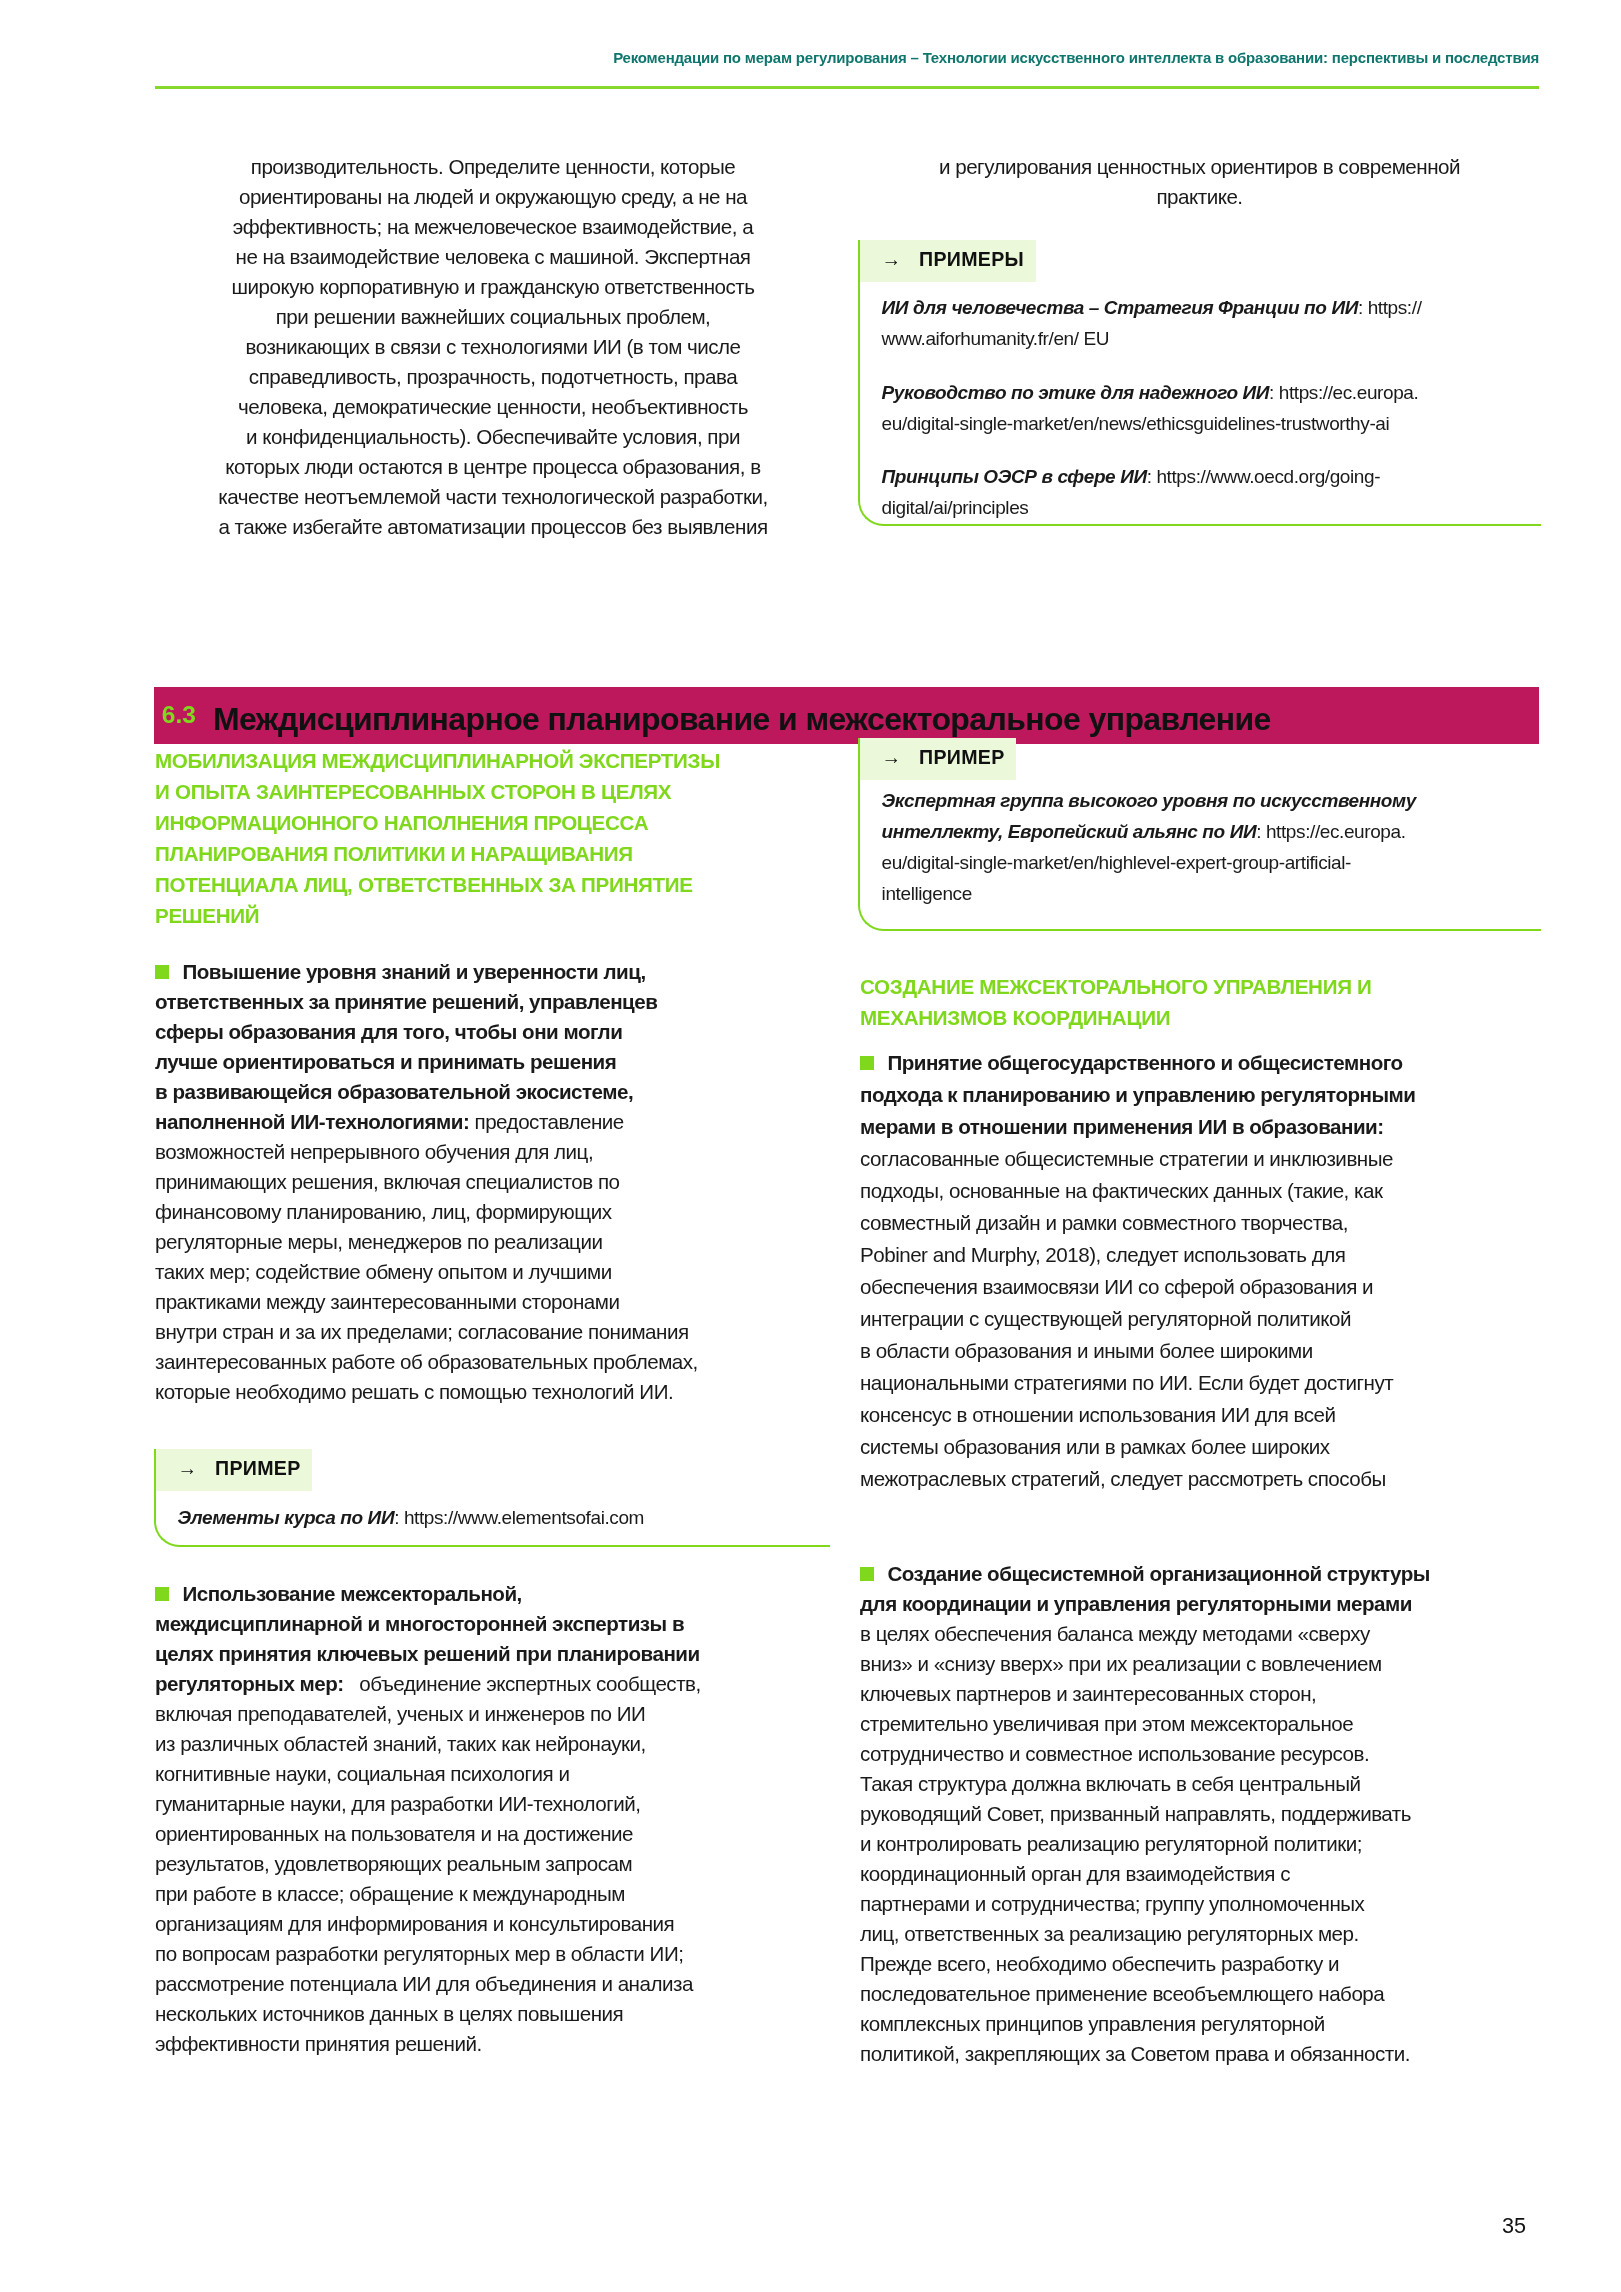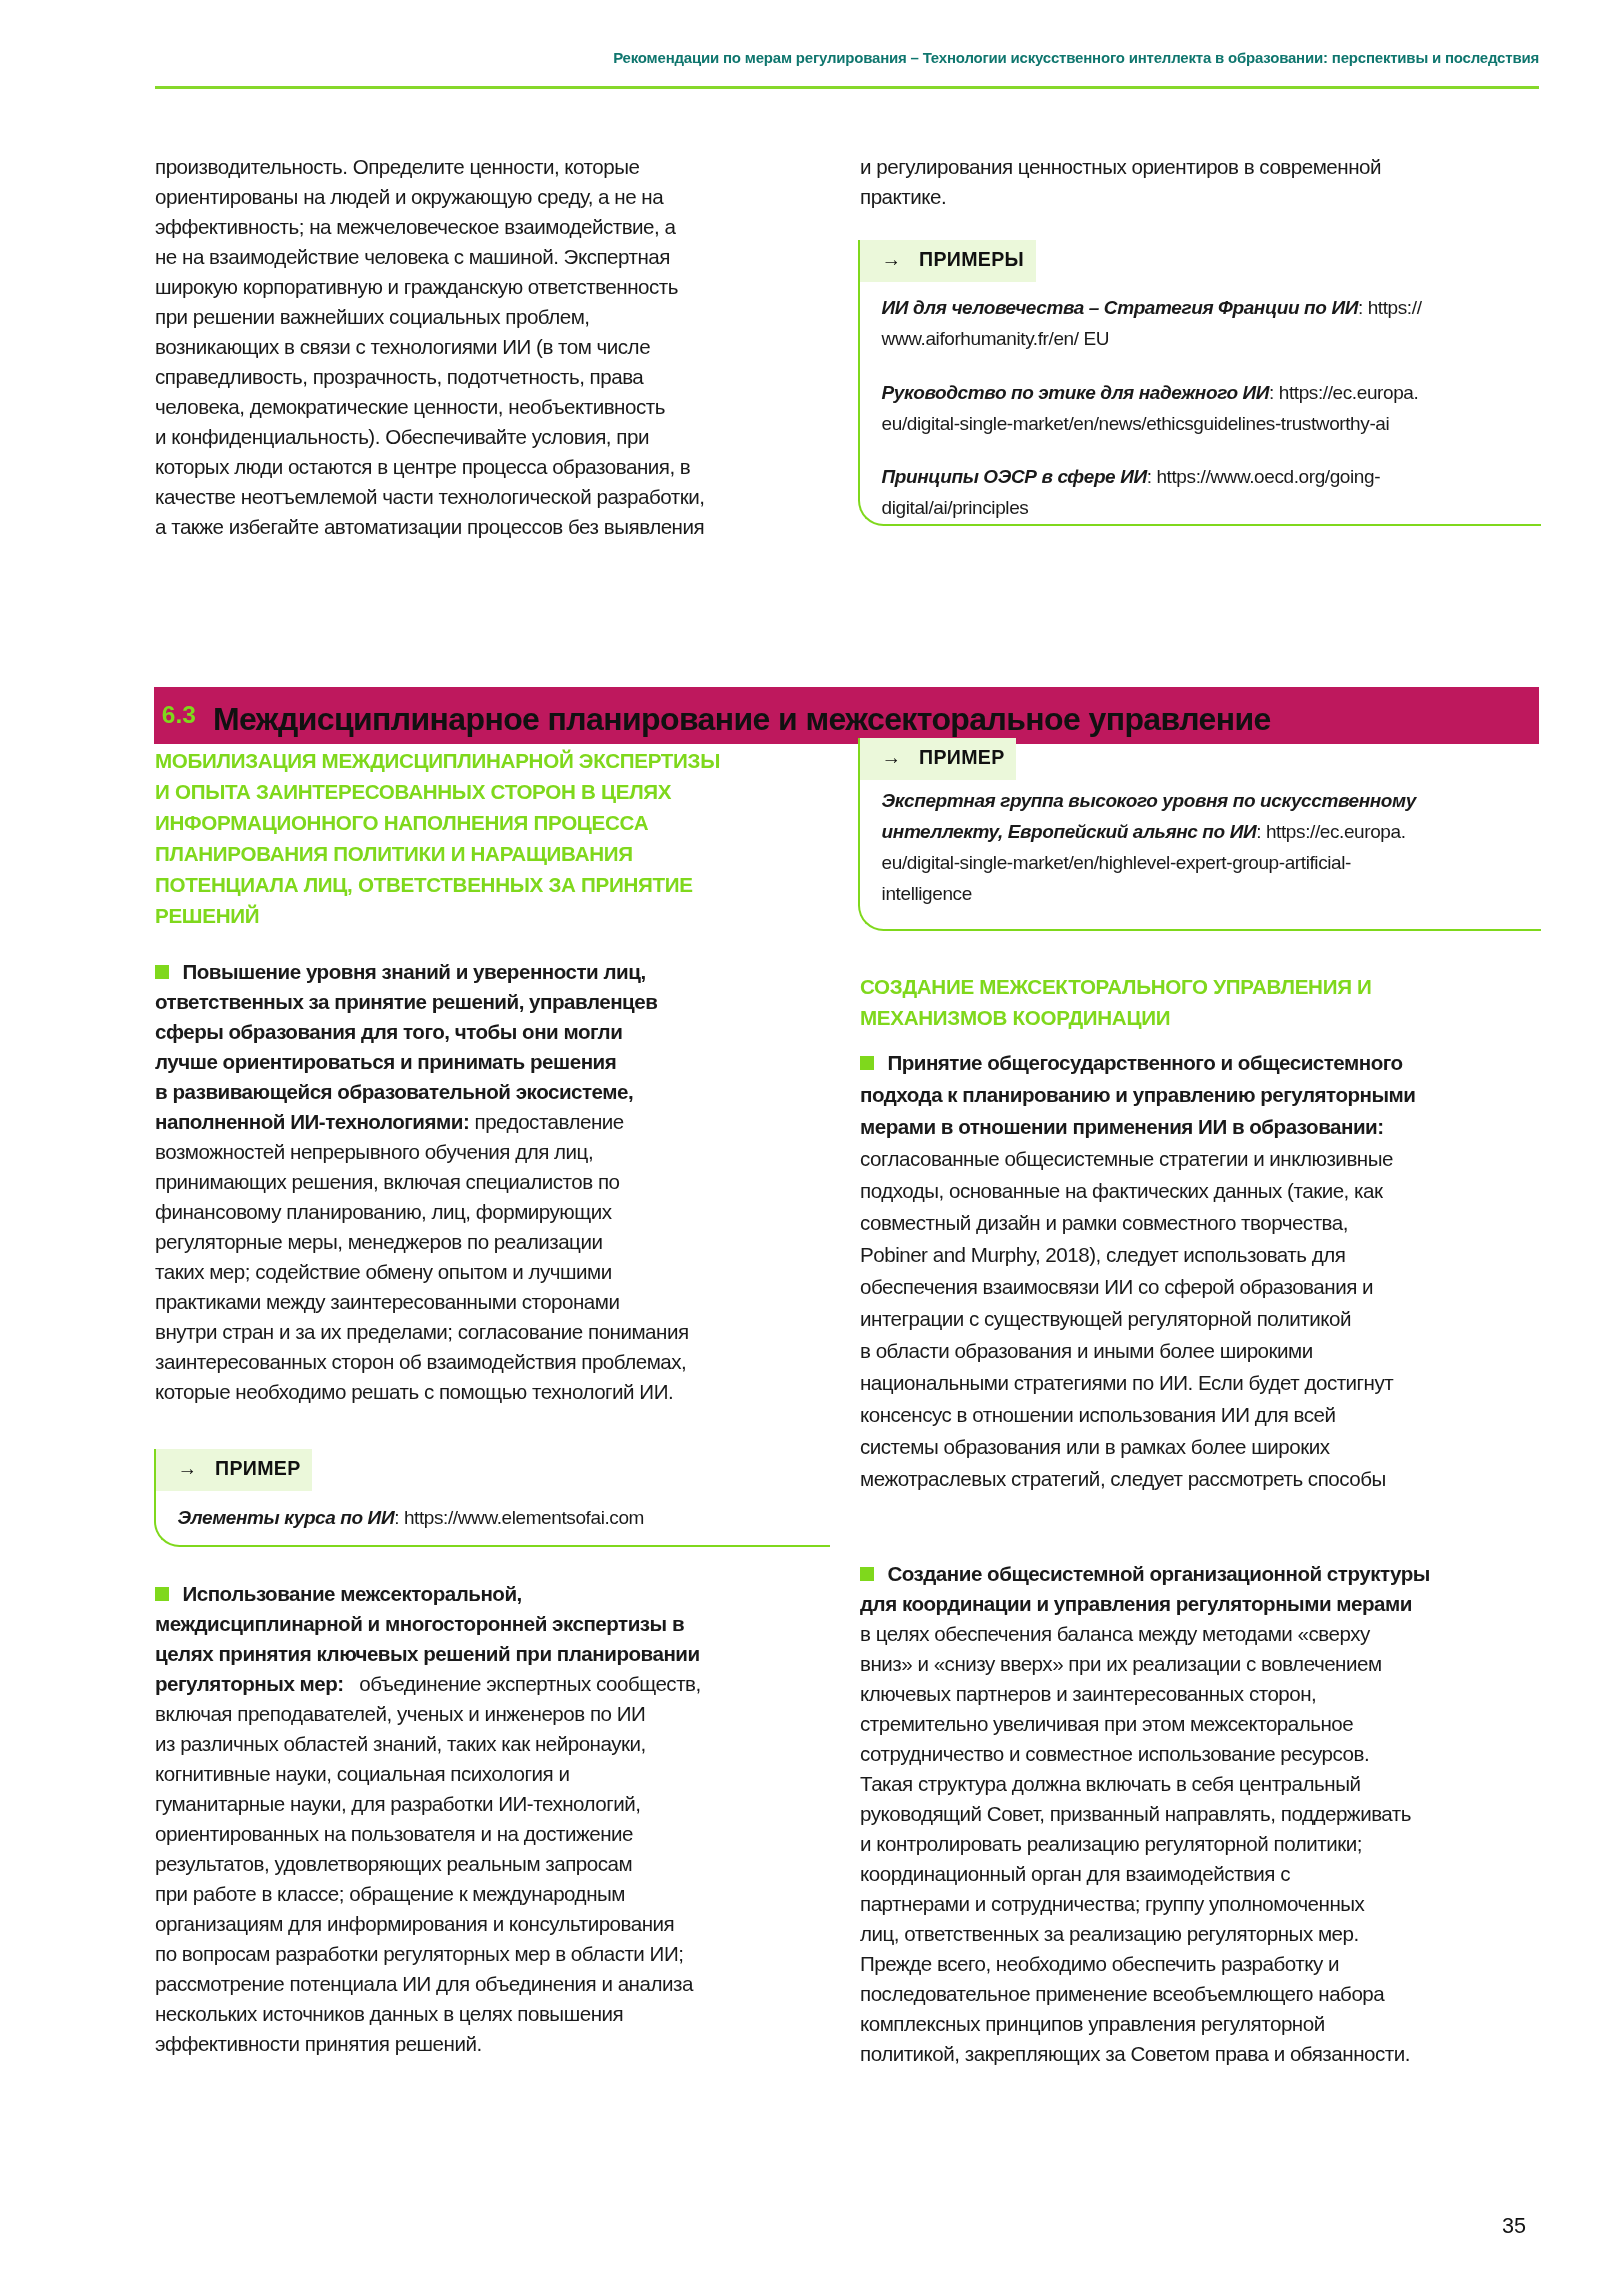--- a/index.html
+++ b/index.html
@@ -6,21 +6,21 @@
   body{width:1621px;height:2293px;position:relative;overflow:hidden;font-family:"Liberation Sans","DejaVu Sans",sans-serif;color:#1a1a1a;}
   .abs{position:absolute;}
   .running-head{left:0;width:1539px;top:49px;text-align:right;font-size:15px;font-weight:bold;color:#0f766e;letter-spacing:-0.2px;}
   .head-rule{left:155px;top:86px;width:1384px;height:2.9px;background:#86d82a;}
   .txt{font-size:20.6px;letter-spacing:-0.5px;white-space:nowrap;}
   .txt .line{display:block;}
   .b{font-weight:bold;}
   .bi{font-weight:bold;font-style:italic;}
   .col-l{left:155px;width:676px;}
   .col-r{left:860px;width:679px;}
-  .lh31{line-height:30px;}
+  .lh31{line-height:30px;text-align:center;}
   .lh30{line-height:30px;}
   .green-h{color:#7fd81c;font-weight:bold;font-size:20.6px;line-height:31px;text-transform:uppercase;white-space:nowrap;letter-spacing:-0.3px;}
   .section-bar{left:154px;top:687px;width:1385px;height:57px;background:#be185d;}
   .section-num{position:absolute;left:7.8px;top:13.7px;font-size:24.5px;font-weight:bold;color:#7fd81c;}
   .section-title{position:absolute;left:59px;top:13.7px;font-size:32px;font-weight:bold;color:#111;letter-spacing:-0.6px;white-space:nowrap;}
   .bullet-sq{display:inline-block;width:13.7px;height:13.7px;background:#7fd81c;margin-right:13.7px;vertical-align:0px;}
   .box{position:absolute;border-left:2.5px solid #7fd81c;border-bottom:2.5px solid #7fd81c;border-bottom-left-radius:25.5px;}
   .box-label{position:absolute;left:0;top:0;height:42px;background:#ebf8da;font-weight:bold;font-size:19.6px;line-height:38px;padding:0 11.8px 0 21.6px;color:#111;letter-spacing:0.3px;white-space:nowrap;}
   .box-label .arrow{margin-right:17.6px;font-weight:normal;}
   .box-body{position:absolute;left:21.6px;font-size:19px;line-height:31px;letter-spacing:-0.4px;white-space:nowrap;}
@@ -95,21 +95,21 @@
   <span class="line b">лучше ориентироваться и принимать решения</span>
   <span class="line b">в развивающейся образовательной экосистеме,</span>
   <span class="line"><span class="b">наполненной ИИ-технологиями:</span><span> предоставление</span></span>
   <span class="line">возможностей непрерывного обучения для лиц,</span>
   <span class="line">принимающих решения, включая специалистов по</span>
   <span class="line">финансовому планированию, лиц, формирующих</span>
   <span class="line">регуляторные меры, менеджеров по реализации</span>
   <span class="line">таких мер; содействие обмену опытом и лучшими</span>
   <span class="line">практиками между заинтересованными сторонами</span>
   <span class="line">внутри стран и за их пределами;  согласование понимания</span>
-  <span class="line">заинтересованных сторон об взаимодействия проблемах,</span>
+  <span class="line">заинтересованных работе об образовательных проблемах,</span>
   <span class="line">которые необходимо решать с помощью технологий ИИ.</span>
 </div>
 
 <div class="box" style="left:154px;top:1449px;width:674px;height:96px;">
   <div class="box-label">
     <span class="arrow">→</span><span>ПРИМЕР</span>
   </div>
   <div class="box-body" style="top:53px;">
     <span class="bi">Элементы курса по ИИ</span><span>: https://www.elementsofai.com</span>
   </div>

